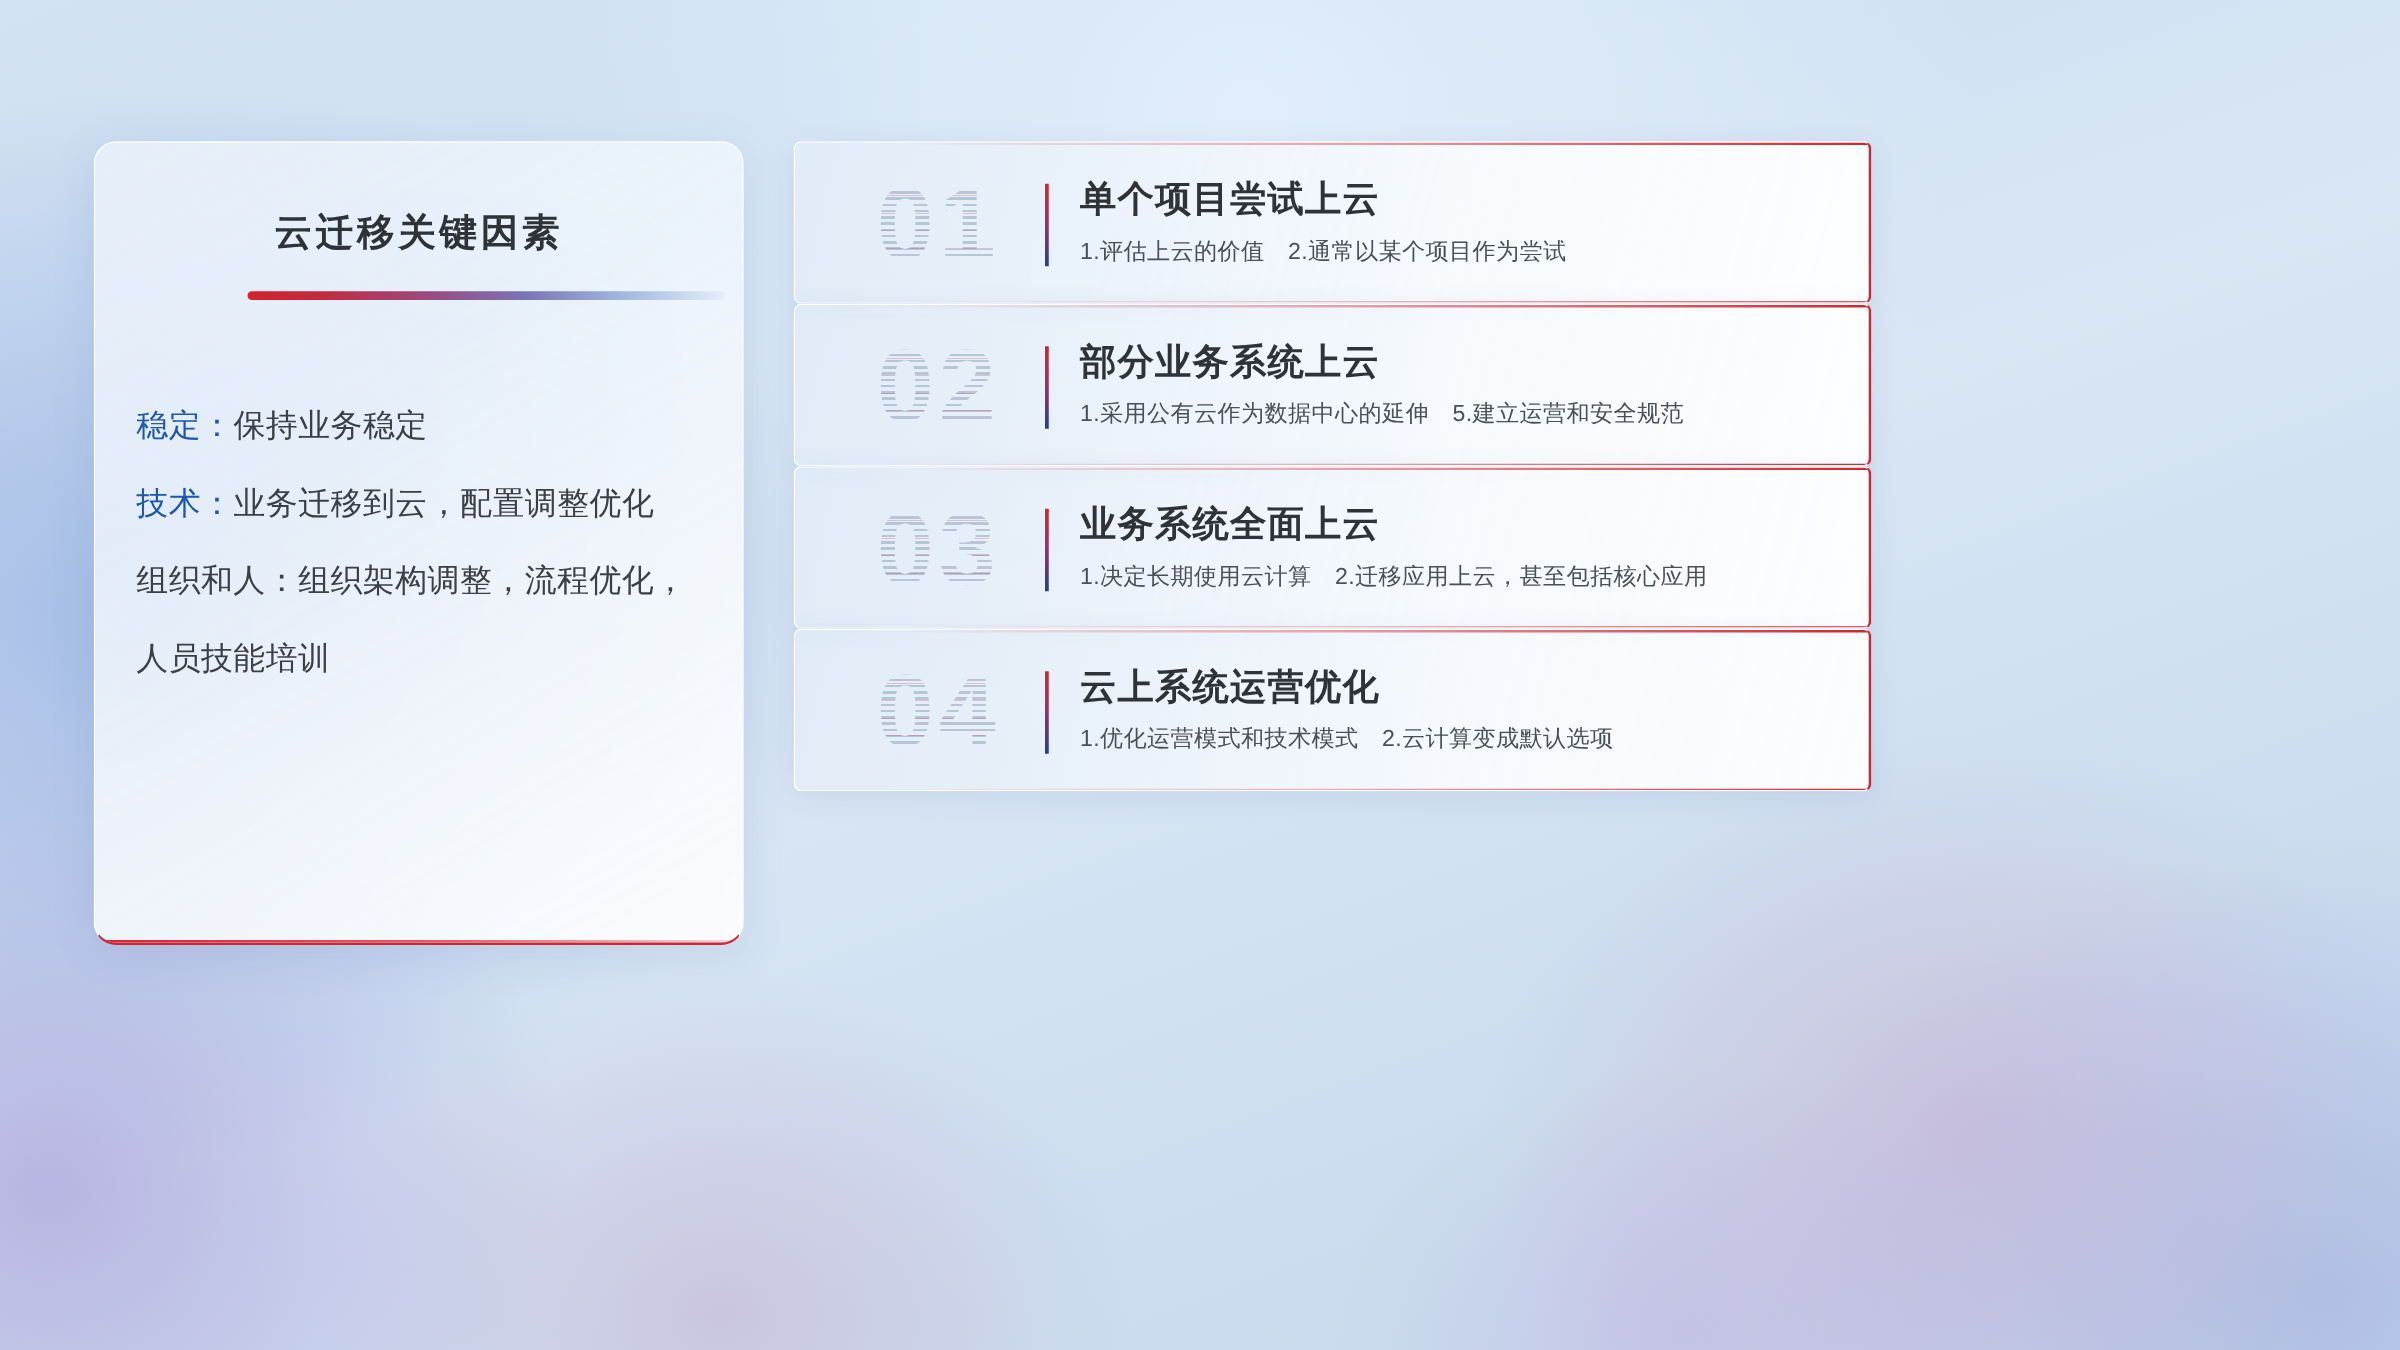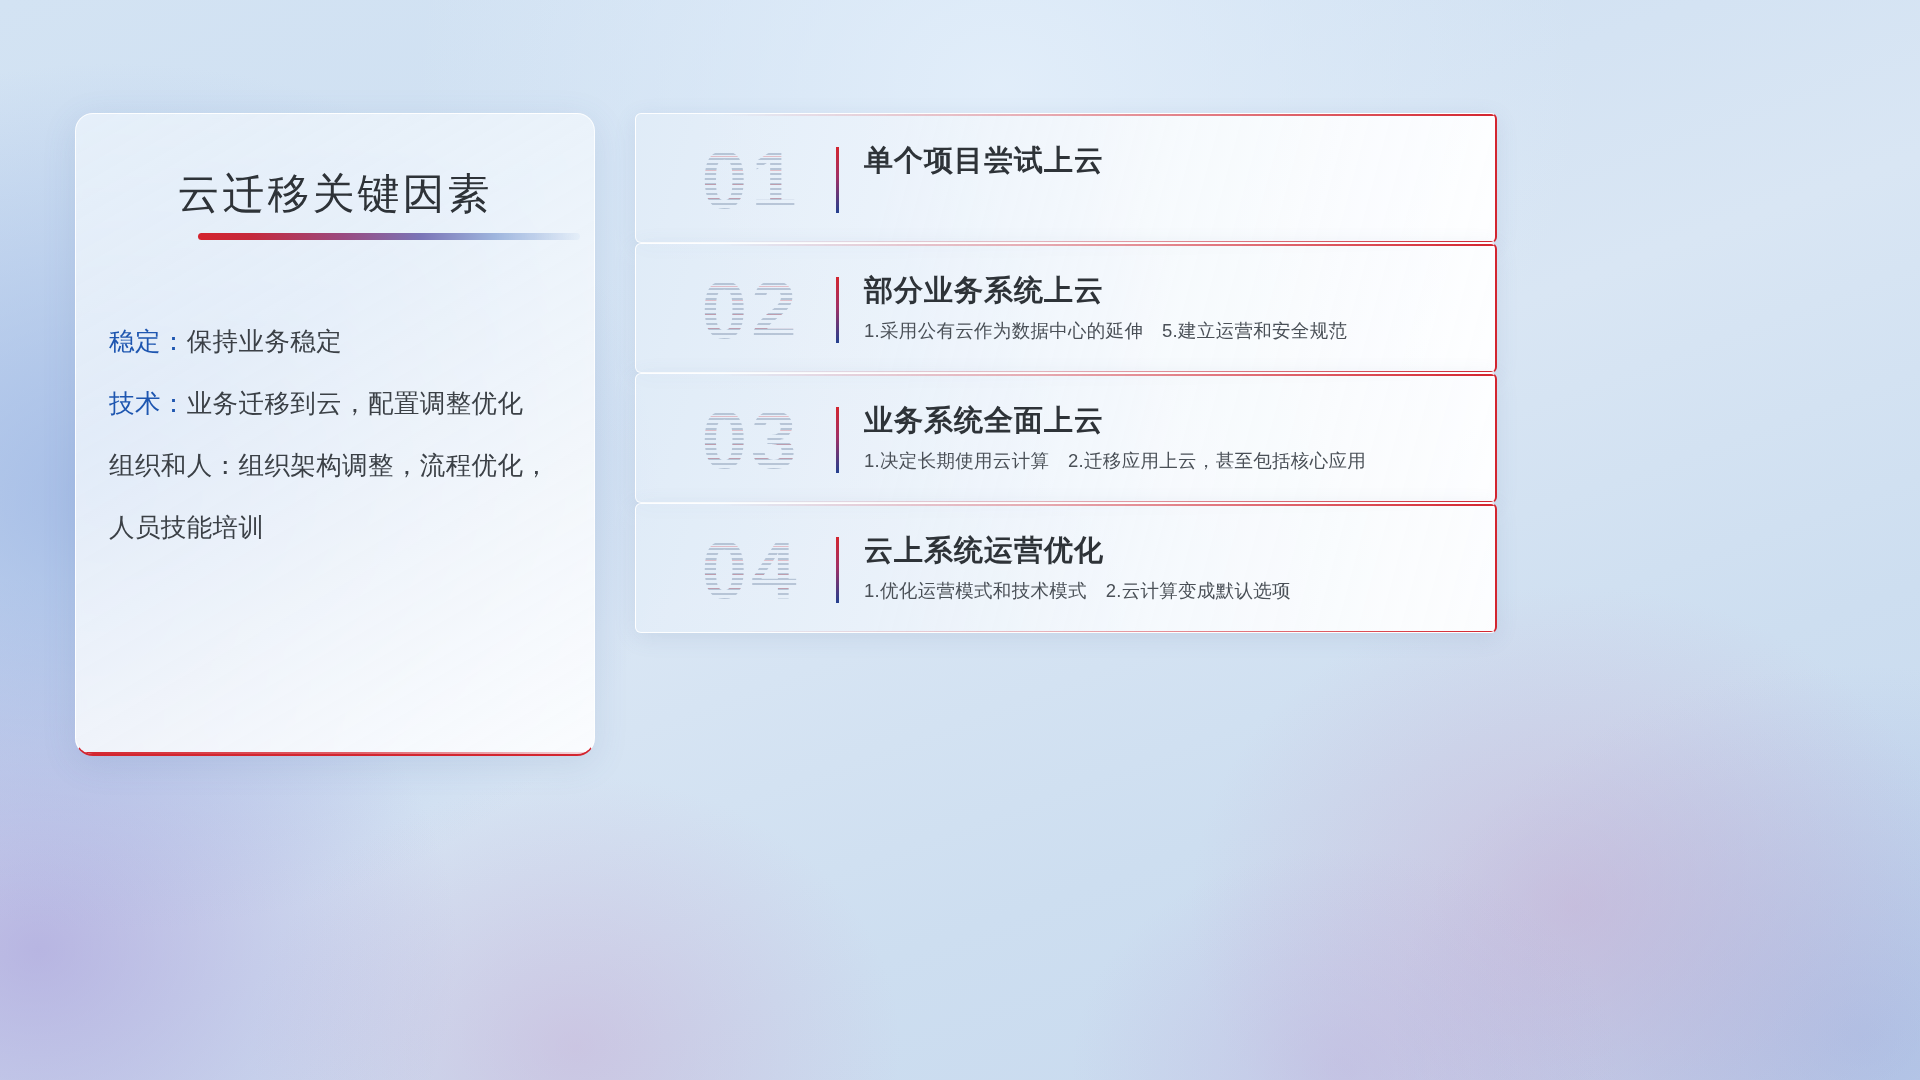--- a/index.html
+++ b/index.html
@@ -59,22 +59,22 @@
     left: 0; right: 0; bottom: 0;
     height: 2px;
     background: linear-gradient(90deg,#d3252f 0%, #e0616a 55%, rgba(224,120,130,0.25) 100%);
   }
 
   .panel-title {
     position: absolute;
     left: 0; right: 0;
     top: 52px;
     text-align: center;
-    font-size: 42px;
-    font-weight: 400;
+    font-size: 30px;
+    font-weight: 700;
     letter-spacing: 3px;
     color: #2e3338;
   }
 
   .title-rule {
     position: absolute;
     left: 122px;
     top: 119px;
     width: 382px;
     height: 7px;
@@ -247,20 +247,21 @@
   </div>
 
   <div class="cards">
 
     <div class="card">
       <div class="card-num">01</div>
       <div class="card-num-tint">01</div>
       <div class="card-divider"></div>
       <div class="card-body">
         <div class="card-heading">单个项目尝试上云</div>
+        <div class="card-sub">1.评估上云的价值　2.通常以某个项目作为尝试</div>
       </div>
     </div>
 
     <div class="card">
       <div class="card-num">02</div>
       <div class="card-num-tint">02</div>
       <div class="card-divider"></div>
       <div class="card-body">
         <div class="card-heading">部分业务系统上云</div>
         <div class="card-sub">1.采用公有云作为数据中心的延伸　5.建立运营和安全规范</div>

